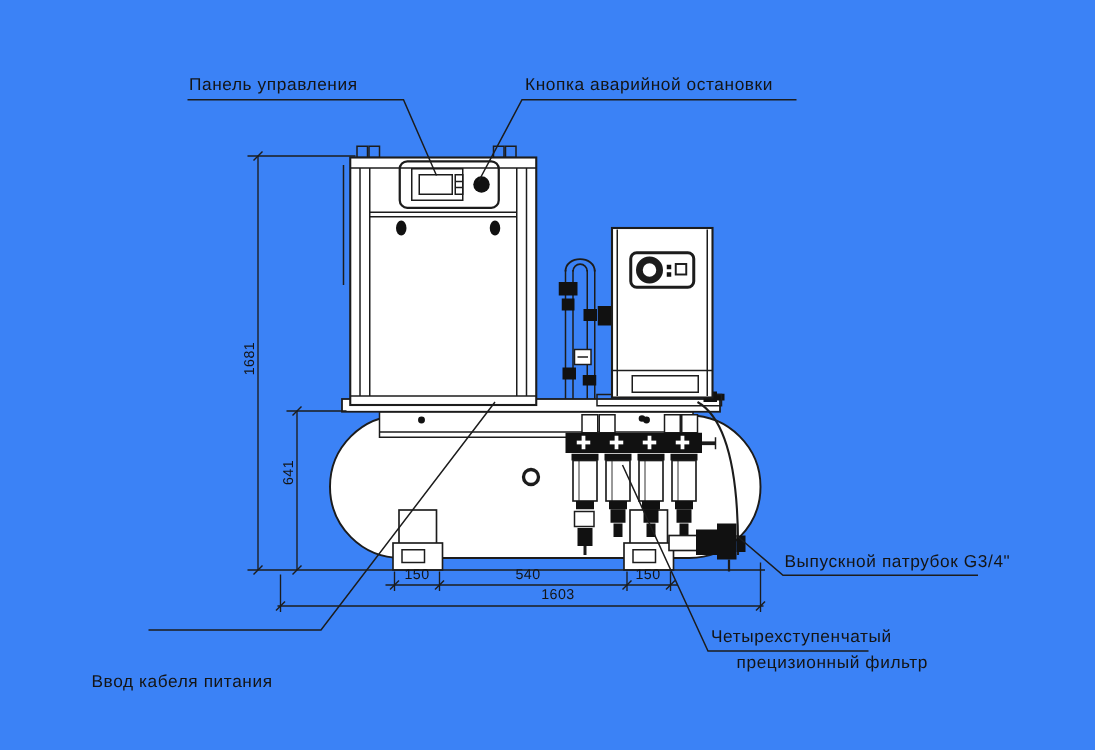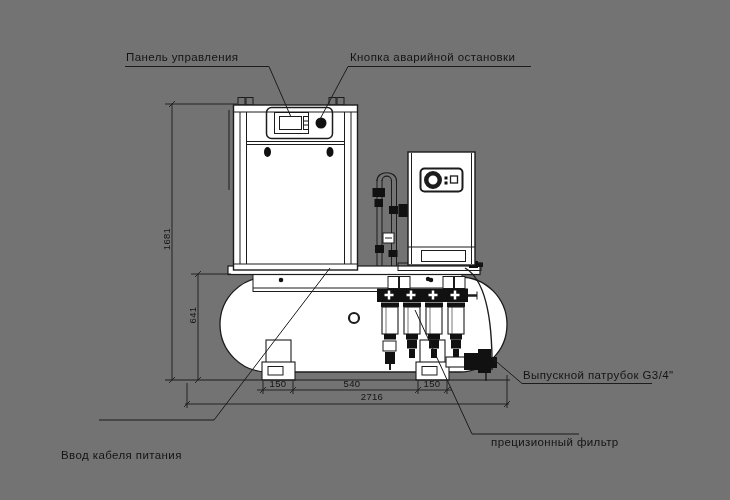--- a/index.html
+++ b/index.html
@@ -1,17 +1,17 @@
 <!DOCTYPE html>
 <html><head>
 <meta charset="utf-8">
 <style>
   html,body{margin:0;padding:0;background:#ffffff;}
   .stage{
-    position:relative;width:730px;height:500px;background:#737373;
+    position:relative;width:730px;height:500px;background:#3b82f6;
     font-family:"Liberation Sans", sans-serif;overflow:hidden;
   }
   .stage svg{position:absolute;left:0;top:0;}
   .lbl{
     position:absolute;font-size:11.5px;letter-spacing:.4px;color:#141414;
     white-space:nowrap;line-height:13px;
   }
   .dim{
     position:absolute;font-size:9.5px;letter-spacing:.3px;color:#141414;
     width:30px;text-align:center;white-space:nowrap;line-height:10px;
@@ -212,22 +212,23 @@
       <path d="M652,383.5 L522,383.5 L491,357"></path>
       <path d="M579,434 L472,434 L415,310"></path>
     </g>
   </g>
 </svg>
 
 <div class="lbl" style="left:126px;top:51px;">Панель управления</div>
 <div class="lbl" style="left:350px;top:51px;text-align:center;">Кнопка аварийной остановки</div>
 <div class="lbl" style="left:61px;top:405px;margin-top:44px;">Ввод кабеля питания</div>
 <div class="lbl" style="left:523px;top:369px;">Выпускной патрубок G3/4"</div>
+<div class="lbl" style="left:474px;top:419px;">Четырехступенчатый</div>
 <div class="lbl" style="left:479px;top:436px;padding-left:12px;">прецизионный фильтр</div>
 
 <div class="dim rot" style="left:152px;top:234px;">1681</div>
 <div class="dim rot" style="left:178px;top:310px;">641</div>
 <div class="dim" style="left:263px;top:379px;">150</div>
 <div class="dim" style="left:337px;top:379px;">540</div>
 <div class="dim" style="left:417px;top:379px;">150</div>
-<div class="dim" style="left:357px;top:392px;">2716</div>
+<div class="dim" style="left:357px;top:392px;">1603</div>
 
 </div>
 
 </body></html>

